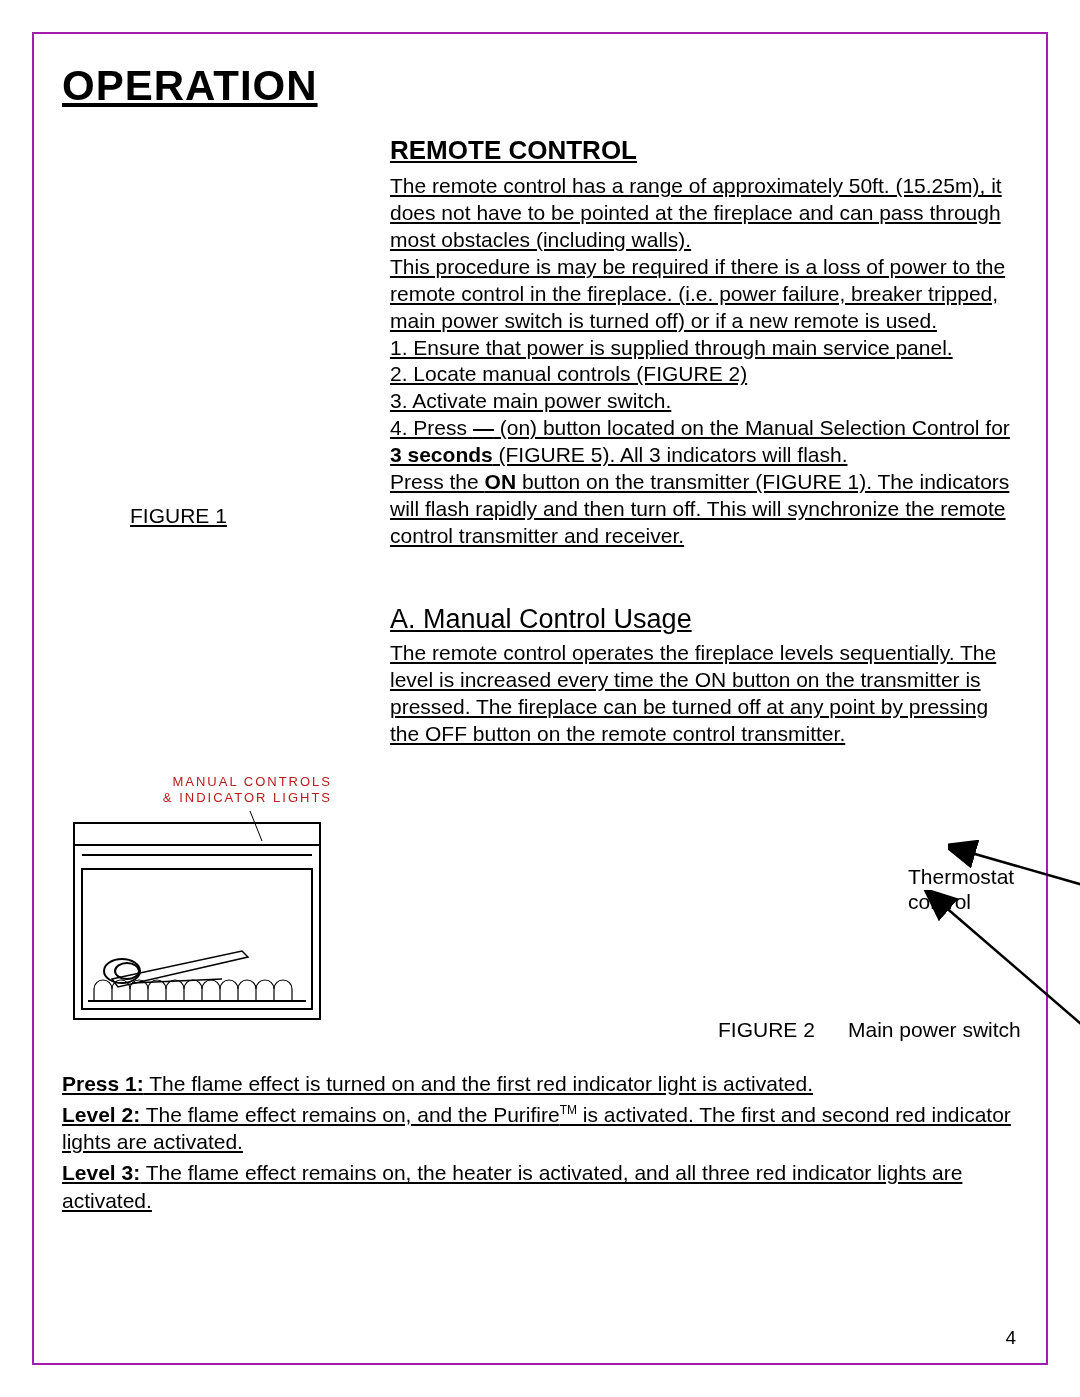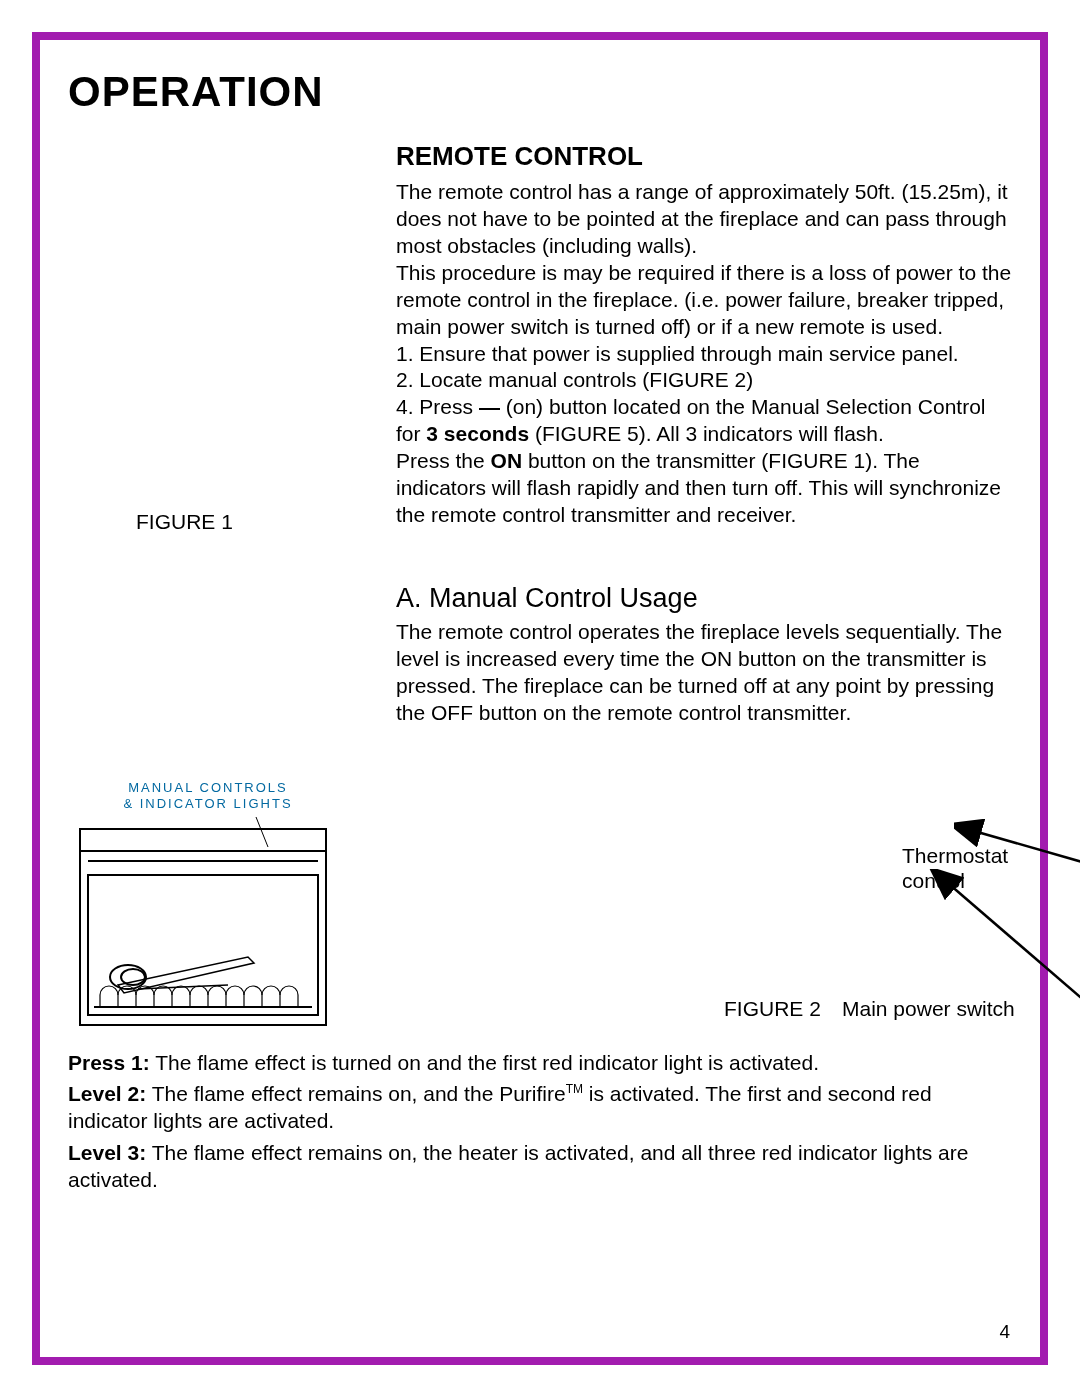--- a/index.html
+++ b/index.html
@@ -13,23 +13,24 @@
     width: 1080px;
     height: 1397px;
     box-sizing: border-box;
     padding: 32px;
     position: relative;
   }
   .frame {
     box-sizing: border-box;
     width: 100%;
     height: 100%;
-    border: 8px solid #a21caf;
+    border: 2px solid #a21caf;
     padding: 28px 28px 18px 28px;
     position: relative;
+    text-decoration: underline;
   }
   h1.section {
     font-size: 42px;
     font-weight: 900;
     letter-spacing: 1px;
     margin: 0 0 24px 0;
   }
   .two-col {
     display: flex;
     gap: 28px;
@@ -76,22 +77,22 @@
   .fireplace {
     position: absolute;
     left: 10px;
     top: 640px;
     width: 260px;
   }
   .fp-label {
     font-family: "Arial Narrow", Arial, sans-serif;
     font-size: 13px;
     letter-spacing: 2px;
-    color: #0369a1;
-    text-align: center;
+    color: #b91c1c;
+    text-align: right;
     line-height: 1.25;
   }
   .fp-svg { display:block; margin-top:4px;}
 
   .fig2-row {
     display: flex;
     gap: 28px;
     margin-top: 92px;
     align-items: flex-end;
   }
@@ -206,20 +207,21 @@
         </div>
       </div>
 
       <div class="col-right body-text">
         <div class="sub-title">REMOTE CONTROL</div>
         <p>The remote control has a range of approximately 50ft. (15.25m), it does not have to be pointed at the fireplace and can pass through most obstacles (including walls).</p>
 
         <p>This procedure is may be required if there is a loss of power to the remote control in the fireplace.  (i.e. power failure, breaker tripped, main power switch is turned off) or if a new remote is used.</p>
         <p>1. Ensure that power is supplied through main service panel.</p>
         <p>2. Locate manual controls (FIGURE 2)</p>
+        <p>3. Activate main power switch.</p>
         <p>
           <span>4. Press  </span><span class="bold">—</span><span>  (on) button located on the Manual Selection Control for </span><span class="bold">3 seconds</span><span> (FIGURE 5). All 3 indicators will flash.</span>
         </p>
         <p>
           <span>Press the </span><span class="bold">ON</span><span> button on the transmitter (FIGURE 1). The indicators will flash rapidly and then turn off. This will synchronize the remote control transmitter and receiver.</span>
         </p>
 
         <div class="usage-title">A. Manual Control Usage</div>
         <p>The remote control operates the fireplace levels sequentially.  The level is increased every time the ON button on the transmitter is pressed.  The fireplace can be turned off at any point by pressing the OFF button on the remote control transmitter.</p>
 

